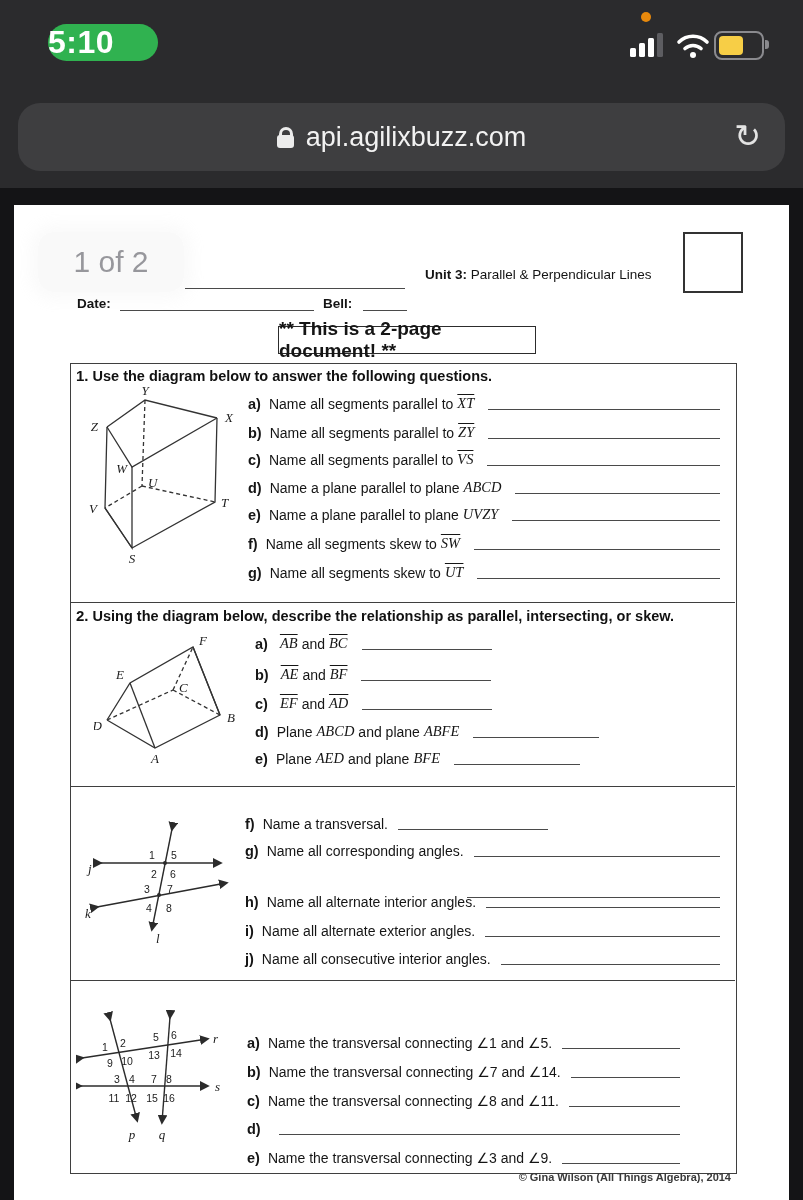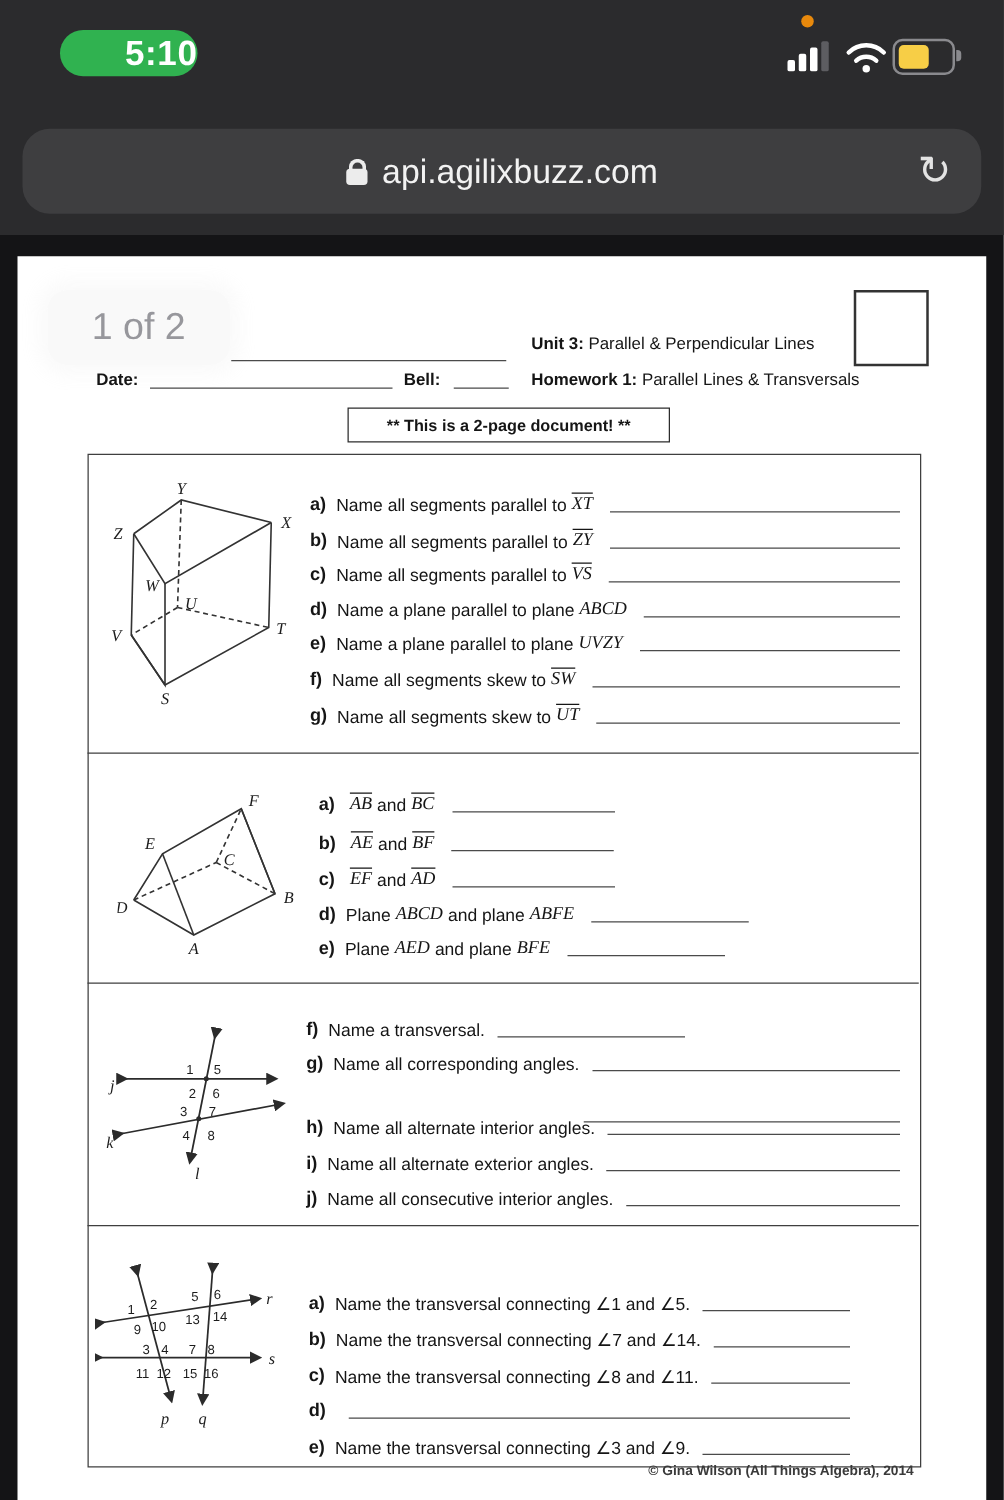--- a/index.html
+++ b/index.html
@@ -1,40 +1,40 @@
 <!DOCTYPE html>
 <html><head>
 <meta charset="utf-8">
 <style>
   html,body{margin:0;padding:0;}
   body{width:803px;height:1200px;overflow:hidden;background:#141416;font-family:"Liberation Sans",sans-serif;position:relative;}
   
   .chrome{position:absolute;left:0;top:0;width:803px;height:188px;background:#2b2b2d;}
-  .time-pill{position:absolute;left:48px;top:24px;width:110px;height:37px;border-radius:19px;background:#30b250;display:flex;align-items:center;justify-content:flex-end;color:#fff;font-size:28px;font-weight:600;letter-spacing:.5px;}
+  .time-pill{position:absolute;left:48px;top:24px;width:110px;height:37px;border-radius:19px;background:#30b250;display:flex;align-items:center;justify-content:flex-start;color:#fff;font-size:32px;font-weight:600;letter-spacing:.5px;}
   .rec-dot{position:absolute;left:641px;top:12px;width:10px;height:10px;border-radius:50%;background:#e8890c;}
   .sig{position:absolute;left:630px;top:33px;display:flex;align-items:flex-end;gap:3px;}
   .sig i{display:block;width:6px;border-radius:1.5px;background:#fff;}
   .sig i.dim{background:#5d5d61;}
   .wifi{position:absolute;left:676px;top:32px;}
   .batt{position:absolute;left:714px;top:31px;width:46px;height:25px;border:2px solid #8a8a8e;border-radius:8px;}
   .batt:after{content:"";position:absolute;right:-7px;top:7px;width:4px;height:9px;background:#8a8a8e;border-radius:0 3px 3px 0;}
   .batt .fill{position:absolute;left:3px;top:3px;width:24px;height:19px;background:#f7ce46;border-radius:4px;}
   .url-pill{position:absolute;left:18px;top:103px;width:767px;height:68px;border-radius:22px;background:#3e3e40;display:flex;align-items:center;justify-content:center;gap:12px;}
   .url-text{color:#f2f2f2;font-size:27px;font-weight:400;}
   .lock{position:relative;width:17px;height:13px;background:#ececec;border-radius:3px;margin-top:8px;}
   .lock:before{content:"";position:absolute;left:2px;top:-8px;width:8px;height:7px;border:3px solid #ececec;border-bottom:none;border-radius:7px 7px 0 0;}
   .reload{position:absolute;right:24px;top:14px;color:#e3e3e3;font-size:32px;font-family:"DejaVu Sans",sans-serif;}
   
   .page{position:absolute;left:14px;top:205px;width:775px;height:995px;background:#ffffff;color:#151515;}
   .badge{position:absolute;left:24px;top:27px;width:146px;height:60px;background:rgba(249,249,249,.97);border-radius:16px;box-shadow:0 0 14px 8px rgba(250,250,250,.9);display:flex;align-items:center;justify-content:center;color:#97979c;font-size:30px;}
   .gradebox{position:absolute;left:669px;top:27px;width:56px;height:57px;border:2px solid #333;background:#fff;}
   .hline{position:absolute;border-bottom:1.5px solid #4a4a4a;height:0;}
   .htext{position:absolute;font-size:13.5px;white-space:nowrap;}
   .b{font-weight:700;}
-  .notice{position:absolute;left:264px;top:121px;width:256px;height:26px;border:1.6px solid #2c2c2c;display:flex;align-items:center;justify-content:center;font-weight:700;font-size:13px;}
+  .notice{position:absolute;left:264px;top:121px;width:256px;height:26px;border:1.6px solid #2c2c2c;display:flex;align-items:center;justify-content:center;font-weight:700;font-size:19px;}
   .qtable{position:absolute;left:56px;top:158px;width:665px;height:809px;border:1.6px solid #3f3f3f;}
   .divider{position:absolute;left:56px;width:665px;border-bottom:1.6px solid #3f3f3f;height:0;}
   .prompt{position:absolute;left:62px;font-size:14.5px;font-weight:600;color:#111;white-space:nowrap;}
   .prompt .num{font-weight:700;font-size:15px;margin-right:4px;}
   .row{position:absolute;display:flex;align-items:flex-end;font-size:14px;font-weight:500;color:#151515;white-space:nowrap;}
   .lt{font-weight:700;margin-right:8px;font-size:14.5px;}
   .m{font-family:"Liberation Serif",serif;font-style:italic;font-size:14.5px;margin:0 4px;}
   .ov{text-decoration:overline;}
   .bl{flex:1;border-bottom:1.5px solid #4a4a4a;margin:0 0 2px 10px;height:10px;}
   .bl.fx{flex:none;}
@@ -77,30 +77,30 @@
   <div class="badge">
       <span>1 of 2</span>
     </div>
   <div class="hline" style="left:171px;top:83px;width:220px"></div>
   <div class="htext" style="left:411px;top:62px"><span class="b">Unit 3:</span> <span>Parallel &amp; Perpendicular Lines</span></div>
   <div class="gradebox"></div>
   <div class="htext b" style="left:63px;top:91px">Date:</div>
   <div class="hline" style="left:106px;top:105px;width:194px"></div>
   <div class="htext b" style="left:309px;top:91px">Bell:</div>
   <div class="hline" style="left:349px;top:105px;width:44px"></div>
-  <div class="htext" style="left:411px;top:91px"><span class="b">Homework 1:</span> <span>Parallel Lines &amp; Transversals</span></div>
   <div class="notice">
       <span>** This is a 2-page document! **</span>
     </div>
 
   <div class="qtable"></div>
   <div class="divider" style="top:397px"></div>
   <div class="divider" style="top:581px"></div>
   <div class="divider" style="top:775px"></div>
 
+  <div class="prompt" style="top:162px"><span class="num">1.</span><span>Use the diagram below to answer the following questions.</span></div>
   <svg class="dsvg" style="left:56px;top:178px" width="190" height="215" viewBox="0 0 190 215">
     <g stroke="#333" stroke-width="1.3" fill="none">
       <path d="M37 44 L75 17 L147 35"></path>
       <path d="M37 44 L62 84 L147 35"></path>
       <path d="M37 44 L35 125 L62 165 L62 84"></path>
       <path d="M147 35 L145 119 L62 165"></path>
       <path d="M35 125 L62 165"></path>
       <g stroke-dasharray="4 3">
         <path d="M75 17 L72 103"></path>
         <path d="M72 103 L35 125"></path>
@@ -152,20 +152,21 @@
       <span class="m ov">SW</span>
       <span class="bl"></span>
     </div>
   <div class="row" style="left:234px;top:359px;width:472px">
       <span class="lt">g)</span>
       <span>Name all segments skew to</span>
       <span class="m ov">UT</span>
       <span class="bl"></span>
     </div>
 
+  <div class="prompt" style="top:402px"><span class="num">2.</span><span>Using the diagram below, describe the relationship as parallel, intersecting, or skew.</span></div>
   <svg class="dsvg" style="left:80px;top:420px" width="170" height="150" viewBox="0 0 170 150">
     <g stroke="#333" stroke-width="1.3" fill="none">
       <path d="M13 95 L36 58 L99 22 L126 90 L61 123 L13 95"></path>
       <path d="M36 58 L61 123"></path>
       <path d="M99 22 L126 90"></path>
       <g stroke-dasharray="4 3">
         <path d="M13 95 L79 65"></path>
         <path d="M79 65 L99 22"></path>
         <path d="M79 65 L126 90"></path>
       </g>

